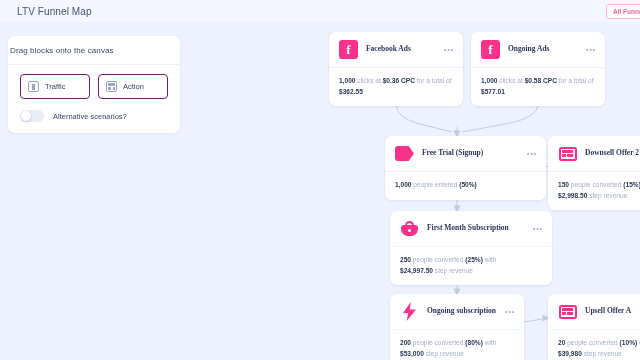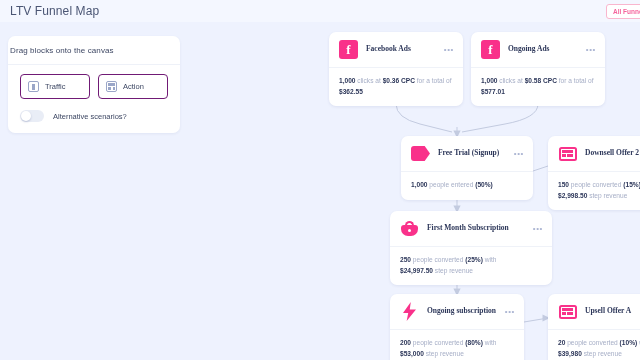--- a/index.html
+++ b/index.html
@@ -11,21 +11,21 @@
     position: relative;
   }
 
   
   #topbar {
     position: absolute; left: 0; top: 0; width: 640px; height: 22px;
     background: #f4f7ff;
     display: flex; align-items: center; justify-content: space-between;
   }
   #topbar-title {
-    font-size: 12px; color: #4b5674; padding-left: 10px; letter-spacing: .1px;
+    font-size: 10px; color: #4b5674; padding-left: 17px; letter-spacing: .1px;
   }
   #all-funnels-btn {
     font-size: 6.5px; color: #f4649c; font-weight: bold;
     border: 1px solid #f9b6ce; border-radius: 3px;
     padding: 3px 5px 3px 6px;
     background: #ffffff;
     margin-right: -14px;
     white-space: nowrap;
   }
 
@@ -133,21 +133,21 @@
     background: #ffffff; border-radius: 50%;
   }
   .ico-bolt {
     width: 13px; height: 19px; background: #f9318a;
     clip-path: polygon(60% 0, 0 58%, 40% 58%, 28% 100%, 100% 40%, 52% 40%);
   }
 
   
   #node-facebook { left: 329px; top: 10px; width: 134px; }
   #node-google   { left: 471px; top: 10px; width: 134px; }
-  #node-freetrial{ left: 401px; top: 114px; width: 132px; }
+  #node-freetrial{ left: 385px; top: 114px; width: 161px; }
   #node-downsell { left: 548px; top: 114px; width: 112px; }
   #node-firstmonth{left: 390px; top: 189px; width: 162px; }
   #node-ongoing  { left: 390px; top: 272px; width: 134px; }
   #node-upsell   { left: 548px; top: 272px; width: 112px; }
   .clipped .node-body { white-space: nowrap; overflow: hidden; }
 </style>
 </head>
 <body>
 
 <div id="topbar">

